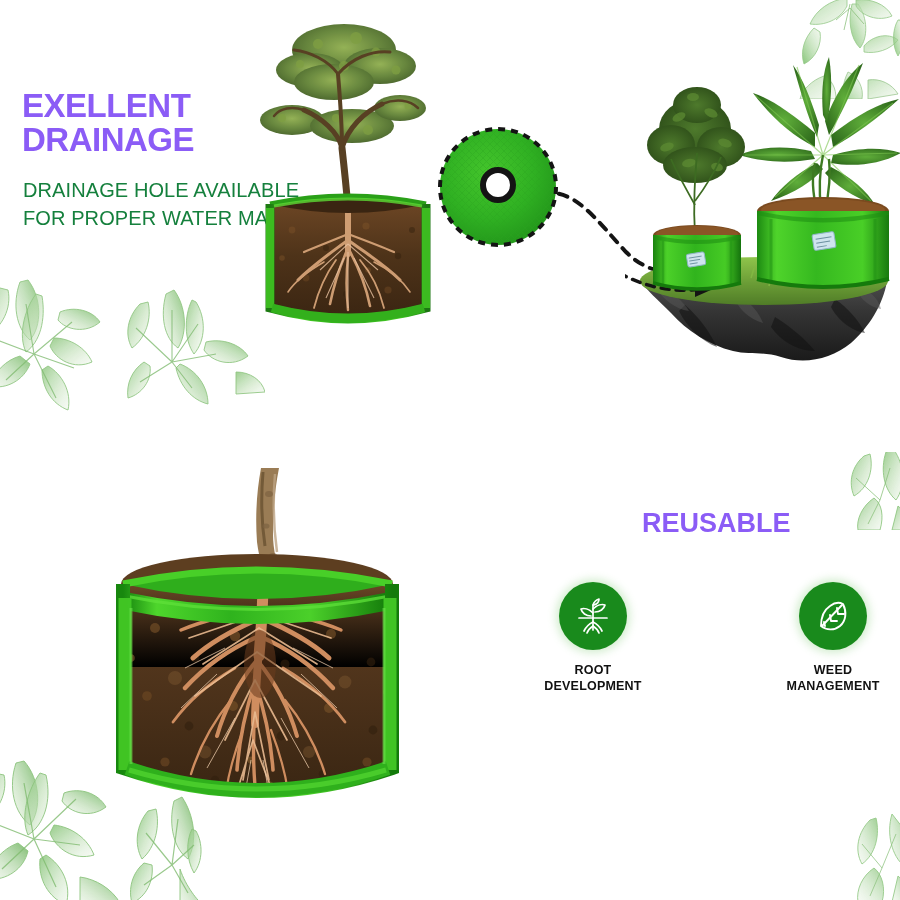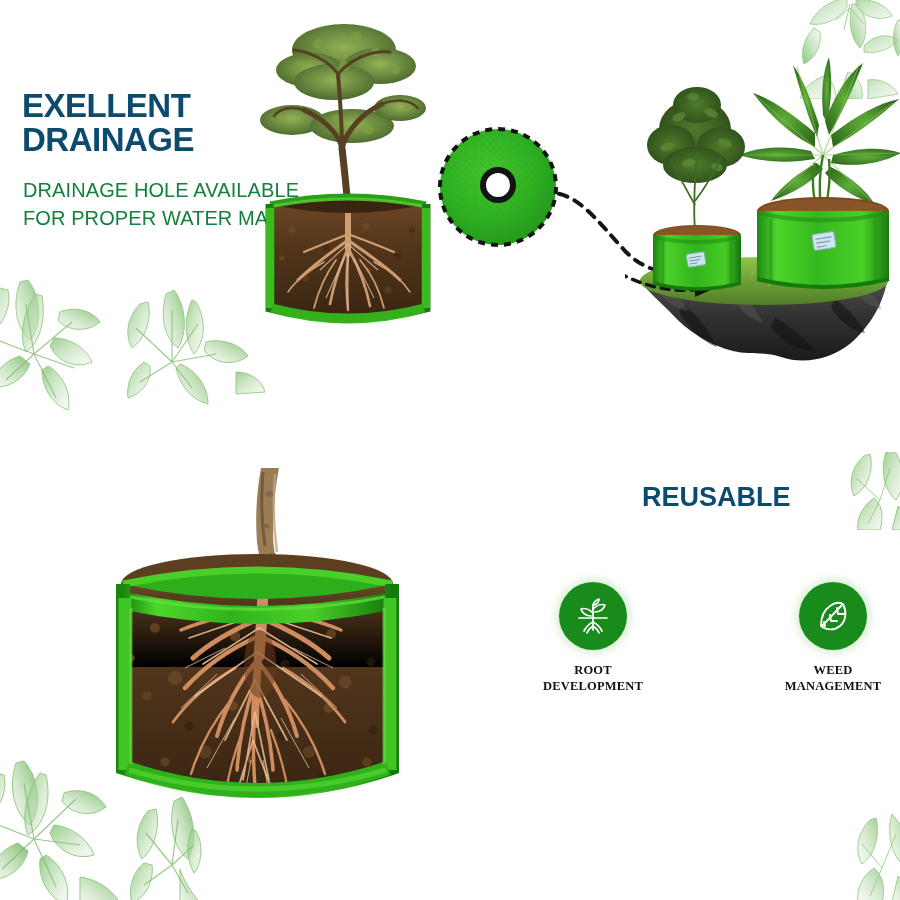--- a/index.html
+++ b/index.html
@@ -16,34 +16,34 @@
     width: 900px;
     height: 900px;
     background: #ffffff;
     overflow: hidden;
   }
 
   
   .headline {
     position: absolute;
     font-weight: bold;
-    color: #0c4a6e;
+    color: #8b5cf6;
     letter-spacing: -0.5px;
     line-height: 1.02;
     white-space: pre-line;
     text-transform: uppercase;
   }
   #drainage-headline {
     left: 22px;
     top: 89px;
     font-size: 33px;
   }
   #reusable-headline {
     left: 642px;
-    top: 484px;
+    top: 510px;
     font-size: 27px;
     letter-spacing: 0px;
   }
   #drainage-subtitle {
     position: absolute;
     left: 23px;
     top: 176px;
     font-size: 20px;
     line-height: 1.42;
     color: #15803d;
@@ -59,21 +59,20 @@
     width: 350px;
     display: flex;
     justify-content: space-between;
     align-items: flex-start;
   }
   .feature-item {
     width: 110px;
     display: flex;
     flex-direction: column;
     align-items: center;
-    font-family: Liberation Serif, serif;
   }
   .feature-circle {
     width: 68px;
     height: 68px;
     border-radius: 50%;
     background: #198a1c;
     display: flex;
     align-items: center;
     justify-content: center;
     box-shadow: 0 0 9px 3px rgba(120, 200, 110, 0.33);

